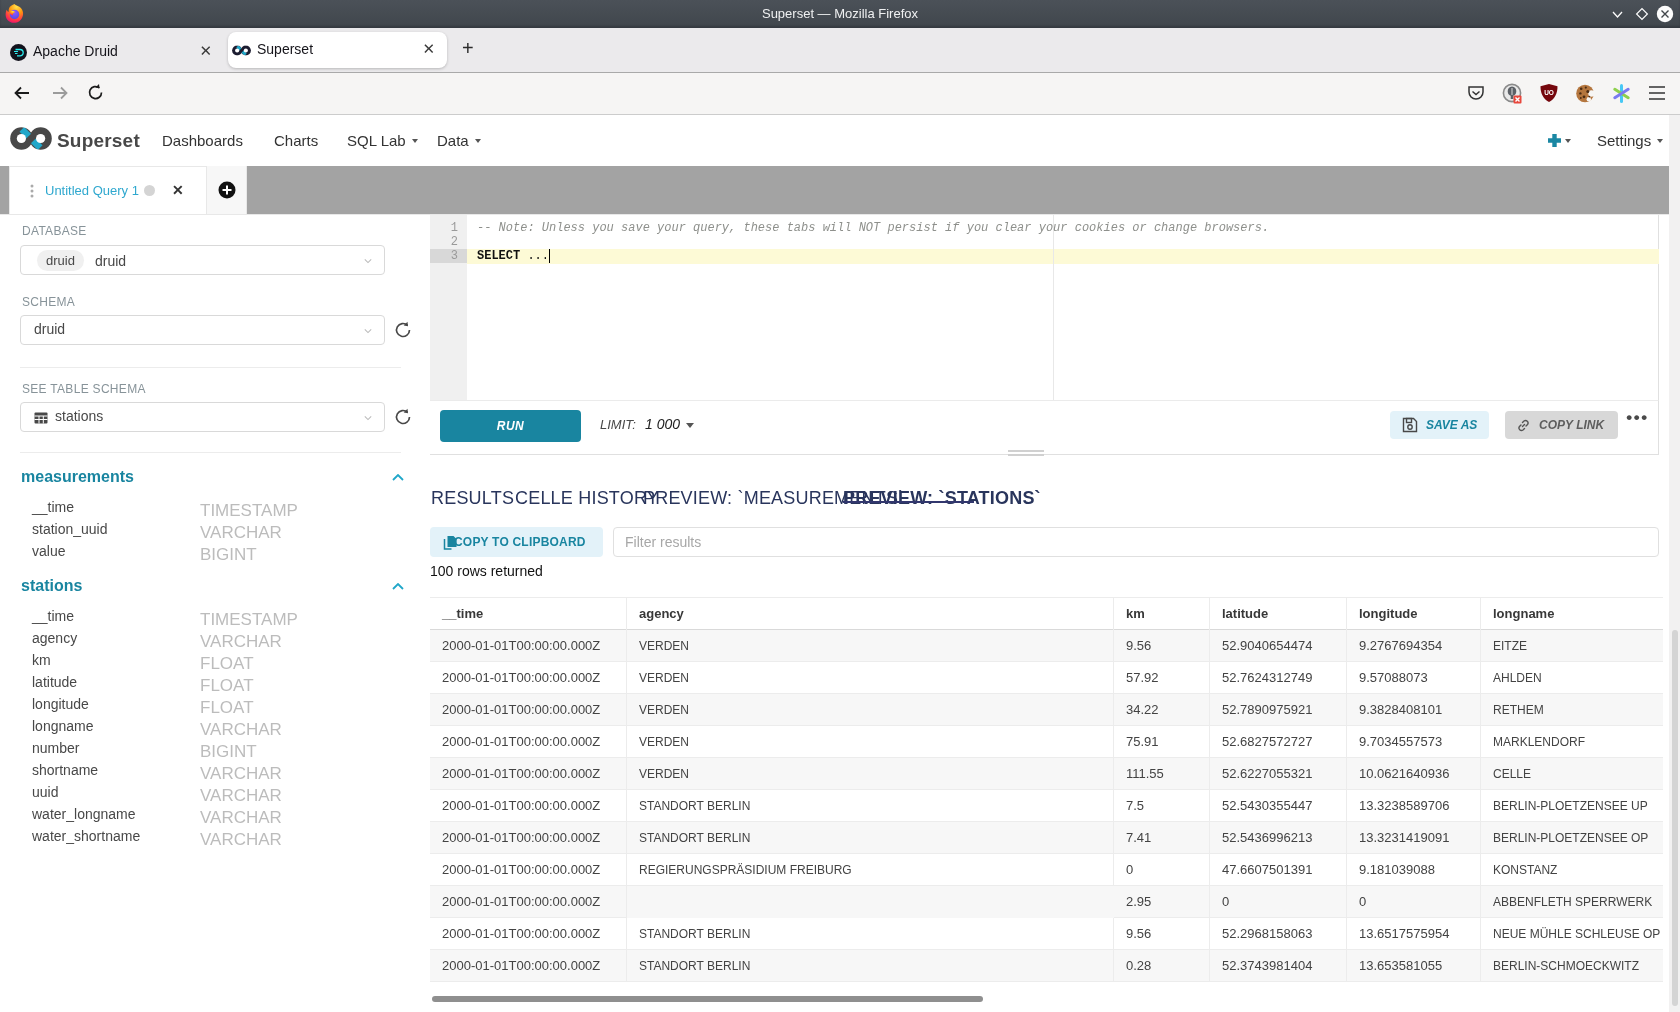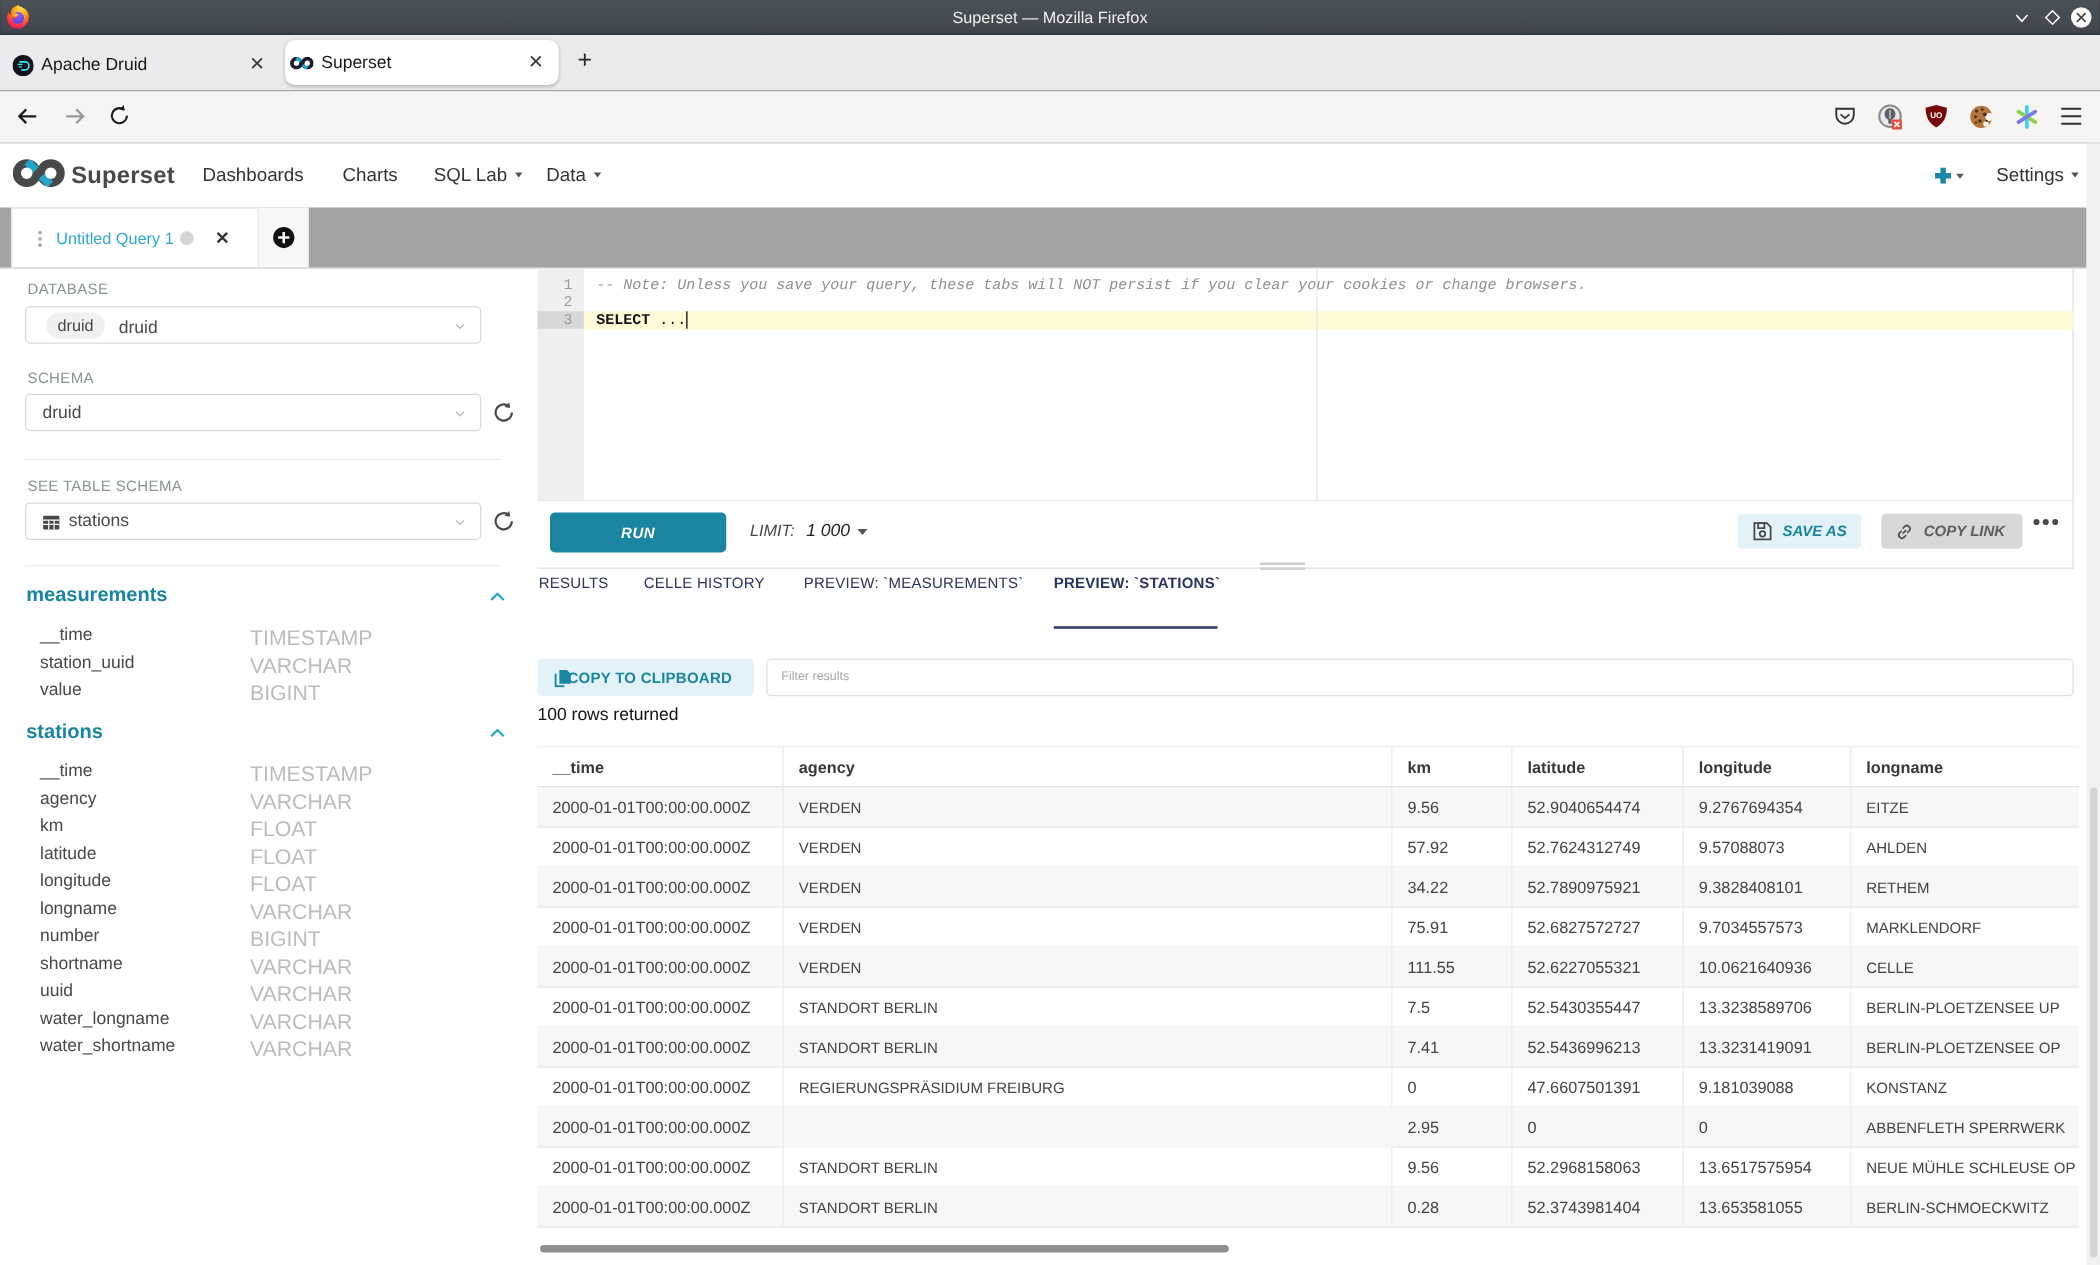--- a/index.html
+++ b/index.html
@@ -52,24 +52,24 @@
 #activeline { position:absolute; left:37px; top:34px; width:1192px; height:15px; background:#fdfad6; }
 #printmargin { position:absolute; left:623px; top:0; width:1px; height:185px; background:#e8e8e8; }
 
 
 #etoolbar { position:absolute; left:430px; top:400px; width:1229px; height:55px; background:#fff; border-top:1px solid #ebebeb; border-bottom:1px solid #e0e0e0; border-right:1px solid #e0e0e0;font-style:italic; }
 #runbtn { position:absolute; left:10px; top:9px; width:141px; height:32px; background:#1985a0; border-radius:4px; color:#fff; font-size:12px; font-weight:bold; text-align:center; line-height:32px; letter-spacing:0.5px; }
 #saveas { position:absolute; left:960px; top:10px; width:99px; height:28px; background:#e3f2f9; border-radius:4px; color:#1985a0; font-size:12px; font-weight:bold; line-height:28px; white-space:nowrap; }
 #copylink { position:absolute; left:1075px; top:10px; width:113px; height:28px; background:#d8d8d8; border-radius:4px; color:#5e5e5e; font-size:12px; font-weight:bold; line-height:28px; white-space:nowrap; }
 
 
-.rtab { position:absolute; top:459px; font-size:12px; color:#29355c; letter-spacing:0.2px; }
+.rtab { position:absolute; top:488px; font-size:18px; color:#29355c; letter-spacing:0.2px; }
 #rtabunderline { position:absolute; left:843px; top:501px; width:131px; height:2px; background:#32376e; }
 #copyclip { position:absolute; left:430px; top:527px; width:173px; height:30px; background:#e3f2f9; border-radius:4px; color:#1985a0; font-size:12px; font-weight:bold; line-height:30px; white-space:nowrap; letter-spacing:0.2px; }
-#filterbox { position:absolute; left:613px; top:527px; width:1046px; height:30px; border:1px solid #e0e0e0; border-radius:4px; background:#fff; color:#a7a7a7; font-size:10px; line-height:28px; padding-left:11px; }
+#filterbox { position:absolute; left:613px; top:527px; width:1046px; height:30px; border:1px solid #e0e0e0; border-radius:4px; background:#fff; color:#a7a7a7; font-size:14px; line-height:28px; padding-left:11px; }
 #rowsret { position:absolute; left:430px; top:563px; font-size:14px; color:#111; }
 
 
 #rtable { position:absolute; left:430px; top:597px; width:1233px; height:384px; font-size:13px; color:#434343; border-top:1px solid #ececec; }
 .tr { position:absolute; left:0; width:1233px; height:32px; }
 .tr.odd { background:#f7f7f7; }
 .tr.head { font-weight:bold; color:#383838; background:#fff; border-bottom:1px solid #d9d9d9; }
 .tr.head .td { font-size:13px; }
 .td { position:absolute; top:0; height:32px; line-height:32px; padding-left:12px; overflow:hidden; white-space:nowrap; border-right:1px solid #ececec; }
 .tr:not(.head) .td { border-right:1px solid #ececec; border-bottom:1px solid #ececec; }

